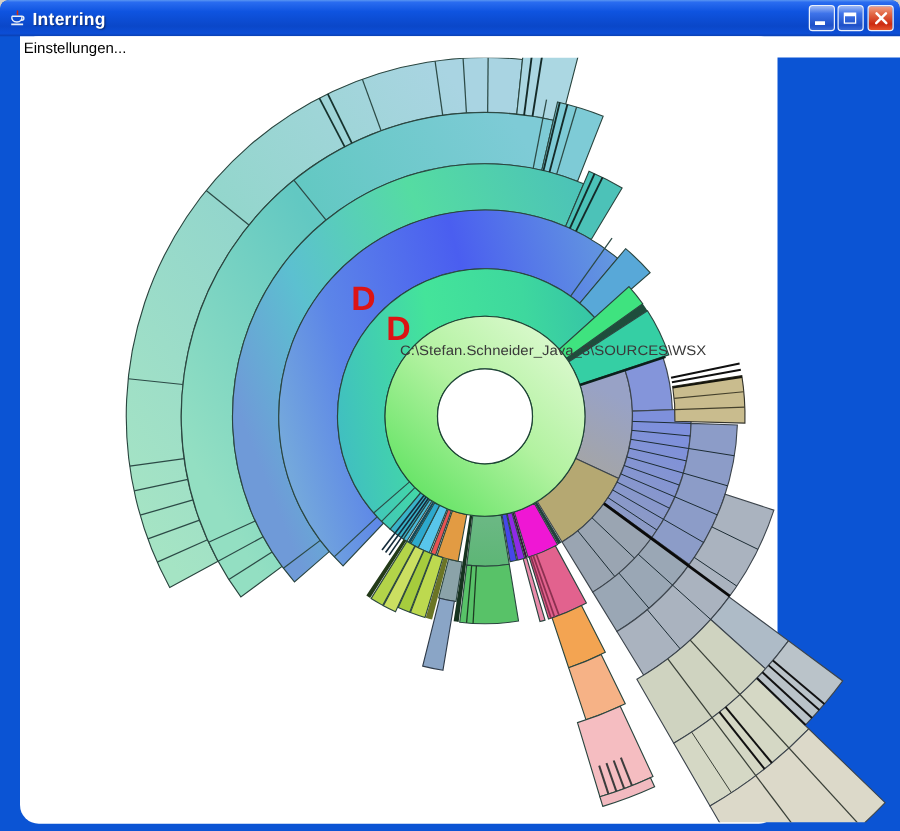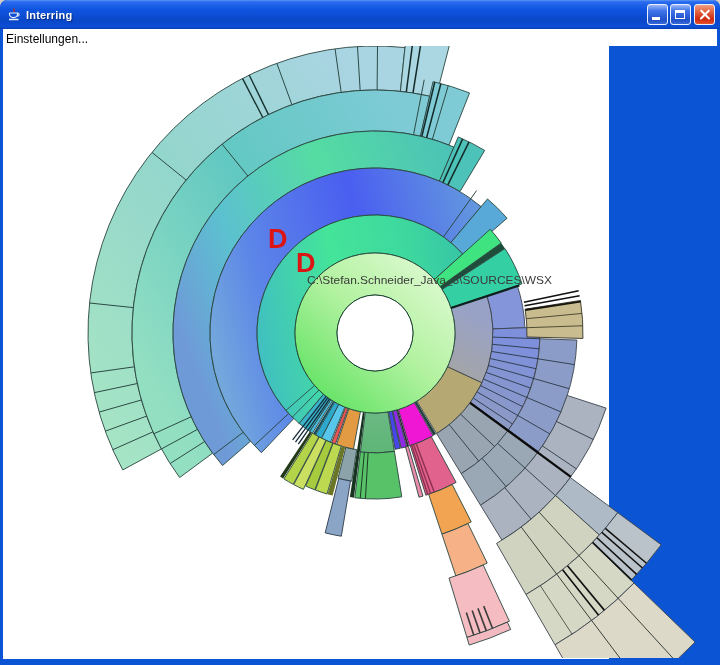--- a/index.html
+++ b/index.html
@@ -1,31 +1,31 @@
 <!DOCTYPE html>
 <html><head>
 <meta charset="utf-8">
 <style>
   html,body{margin:0;padding:0;background:#d4d0c8;font-family:"Liberation Sans",sans-serif;}
   .window{position:relative;width:720px;height:665px;background:#0b54d4;border-radius:7px 7px 0 0;overflow:hidden;}
   .titlebar{position:absolute;left:0;top:0;width:720px;height:29px;border-radius:7px 7px 0 0;
     background:linear-gradient(#5a96f2 0%,#2a6cf0 6%,#0f54e0 32%,#0a47c9 72%,#0c4ed6 92%,#0a3fb0 100%);
     display:flex;align-items:center;}
   .app-icon{width:16px;height:16px;margin:0 4px 0 6px;flex:0 0 auto;}
-  .title-text{color:#fff;font-size:11px;font-weight:bold;text-shadow:1px 1px 1px #0a2d7a;letter-spacing:.2px;}
+  .title-text{color:#fff;font-size:14px;font-weight:bold;text-shadow:1px 1px 1px #0a2d7a;letter-spacing:.2px;}
   .controls{position:absolute;right:5px;top:4px;display:flex;gap:2px;}
   .wbtn{width:21px;height:21px;border-radius:3px;border:1px solid #eaf0fb;box-sizing:border-box;position:relative;
     background:linear-gradient(#9cb8f5 0%,#3f74ea 30%,#1e50c8 80%,#3a6ad8 100%);}
   .wbtn.close{background:linear-gradient(#f0a088 0%,#e36b48 30%,#cc2a10 75%,#e5542e 100%);margin-left:1px;}
   .glyph-min{position:absolute;left:4px;bottom:4px;width:8px;height:3px;background:#fff;}
   .glyph-max{position:absolute;left:4px;top:5px;width:10px;height:9px;border:1px solid #fff;border-top:3px solid #fff;box-sizing:border-box;}
   .glyph-x{position:absolute;left:50%;top:50%;width:13px;height:13px;transform:translate(-50%,-50%);}
   .glyph-x::before,.glyph-x::after{content:"";position:absolute;left:0;top:5.5px;width:13px;height:2.4px;background:#fff;border-radius:1px;}
   .glyph-x::before{transform:rotate(45deg);} .glyph-x::after{transform:rotate(-45deg);}
-  .client{position:absolute;left:3px;top:29px;width:606px;height:630px;background:#ffffff;}
+  .client{position:absolute;left:16px;top:29px;width:606px;height:630px;background:#ffffff;border-radius:15px;}
   .menubar{position:absolute;left:0;top:0;width:714px;height:17px;background:#ffffff;}
   .menu-item{display:inline-block;font-size:12px;color:#000;padding:1px 3px;cursor:default;}
   .canvas-wrap{position:absolute;left:1px;top:17px;width:712px;height:612px;overflow:hidden;}
   svg{display:block;}
 </style>
 </head>
 <body>
 
 <div class="window">
   <div class="titlebar">

